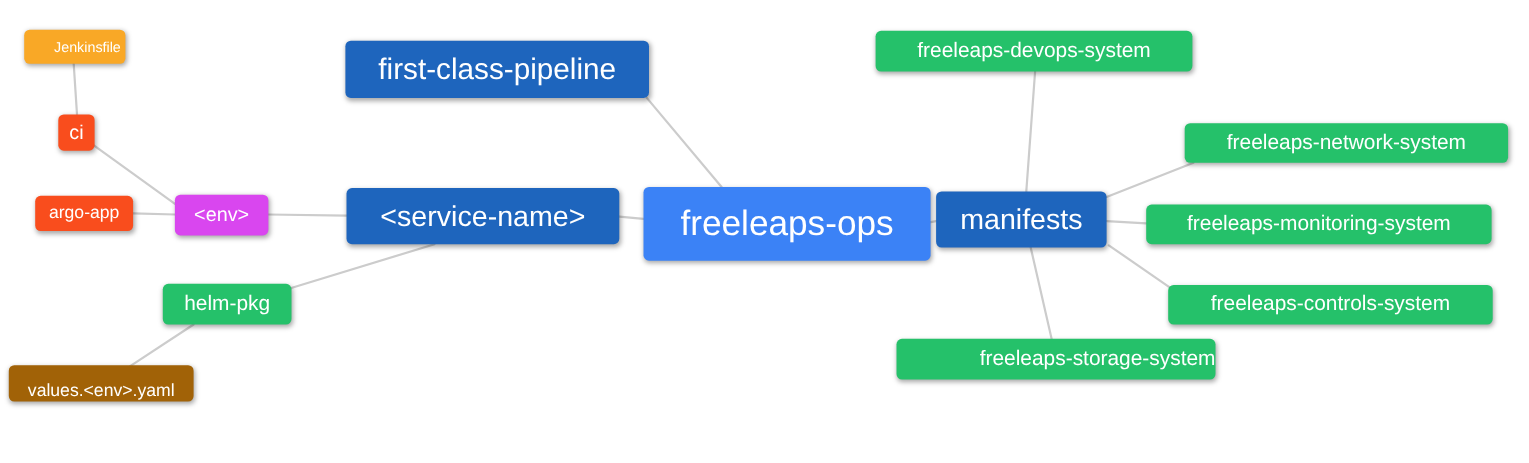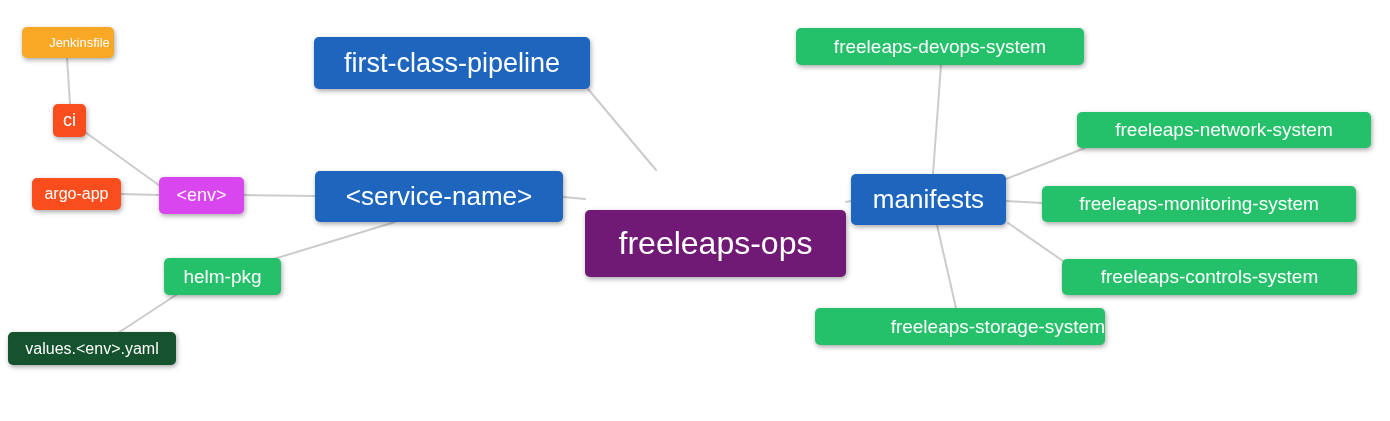--- a/index.html
+++ b/index.html
@@ -62,33 +62,33 @@
     </div>
     <div class="node" style="left: 53px; top: 104px; width: 33px; height: 33px; background: rgb(249, 77, 29); font-size: 18px; color: rgb(255, 255, 255);">
       <span>ci</span>
     </div>
     <div class="node" style="left: 32px; top: 178px; width: 89px; height: 32px; background: rgb(249, 77, 29); font-size: 16px; color: rgb(255, 255, 255); text-align: right;">
       <span>argo-app</span>
     </div>
     <div class="node" style="left: 159px; top: 177px; width: 85px; height: 37px; background: #d946ef; font-size: 18px; color: rgb(255, 255, 255);">
       <span>&lt;env&gt;</span>
     </div>
-    <div class="node" style="left: 164px; top: 258px; width: 117px; height: 37px; background: rgb(37, 193, 106); font-size: 19px; color: rgb(255, 255, 255);">
+    <div class="node" style="left: 148px; top: 258px; width: 117px; height: 37px; background: rgb(37, 193, 106); font-size: 19px; color: rgb(255, 255, 255);">
       <span>helm-pkg</span>
     </div>
-    <div class="node" style="left: 8px; top: 332px; width: 168px; height: 33px; background: #14532d; font-size: 16px; color: rgb(255, 255, 255);">
+    <div class="node" style="left: 8px; top: 332px; width: 168px; height: 33px; background: #a16207; font-size: 16px; color: rgb(255, 255, 255); align-items: flex-end;">
       <span>values.&lt;env&gt;.yaml</span>
     </div>
     <div class="node" style="left: 314px; top: 37px; width: 276px; height: 52px; background: rgb(30, 101, 189); font-size: 27px; color: rgb(255, 255, 255);">
       <span>first-class-pipeline</span>
     </div>
     <div class="node" style="left: 315px; top: 171px; width: 248px; height: 51px; background: rgb(30, 101, 189); font-size: 26px; color: rgb(255, 255, 255);">
       <span>&lt;service-name&gt;</span>
     </div>
-    <div class="node" style="left: 585px; top: 170px; width: 261px; height: 67px; background: #701a75; font-size: 32px; color: rgb(255, 255, 255); margin-top: 40px;">
+    <div class="node" style="left: 585px; top: 170px; width: 261px; height: 67px; background: #3b82f6; font-size: 32px; color: rgb(255, 255, 255);">
       <span>freeleaps-ops</span>
     </div>
     <div class="node" style="left: 851px; top: 174px; width: 155px; height: 51px; background: rgb(30, 101, 189); font-size: 26px; color: rgb(255, 255, 255);">
       <span>manifests</span>
     </div>
     <div class="node" style="left: 796px; top: 28px; width: 288px; height: 37px; background: rgb(37, 193, 106); font-size: 19px; color: rgb(255, 255, 255);">
       <span>freeleaps-devops-system</span>
     </div>
     <div class="node" style="left: 1077px; top: 112px; width: 294px; height: 36px; background: rgb(37, 193, 106); font-size: 19px; color: rgb(255, 255, 255);">
       <span>freeleaps-network-system</span>

